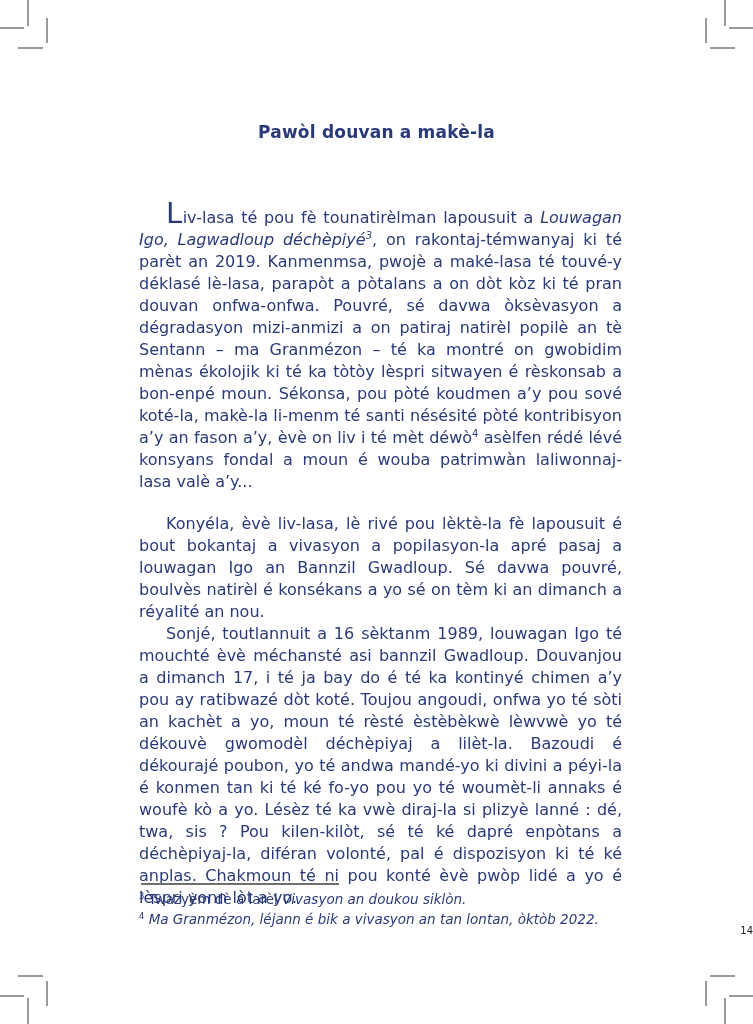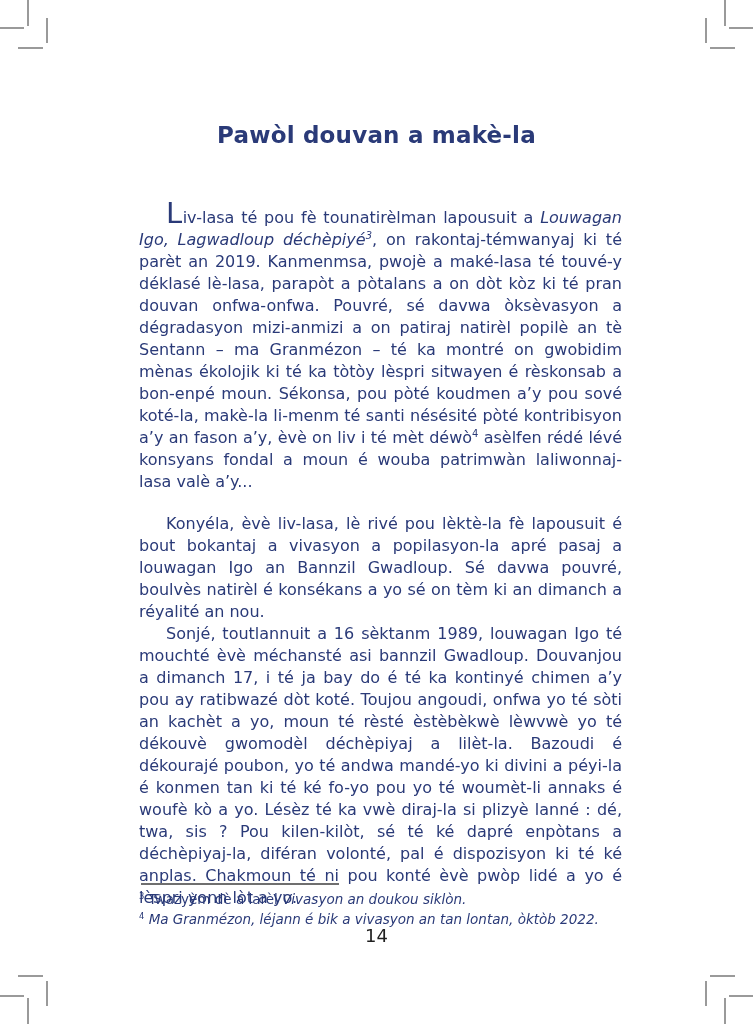--- a/index.html
+++ b/index.html
@@ -17,21 +17,21 @@
     overflow:hidden;
     font-family:"DejaVu Sans", sans-serif;
     color:var(--ink);
   }
   
   .crop{position:absolute;background:var(--crop);}
   
   .page-title{
     position:absolute;top:122px;left:0;width:753px;
     text-align:center;
-    font-size:23px;font-weight:bold;
+    font-size:17px;font-weight:bold;
     letter-spacing:0.2px;
     color:var(--ink);
   }
   
   .body-text{
     position:absolute;left:139px;top:202px;width:483px;
   }
   .body-text p{
     margin:0;
     font-size:16px;
@@ -58,22 +58,22 @@
   }
   .footnotes .fn{
     margin:0;
     font-size:13.5px;
     line-height:20px;
     color:var(--ink);
   }
   
   .page-number{
     position:absolute;top:925px;left:0;width:753px;
-    text-align:center;
-    font-size:18px;
+    text-align:right;
+    font-size:10px;
     color:var(--pageno);
   }
 </style>
 </head>
 <body>
 
 <div class="sheet">
 
   <div>
     <div class="crop" style="left:27px;top:0;width:2px;height:26px;"></div>

